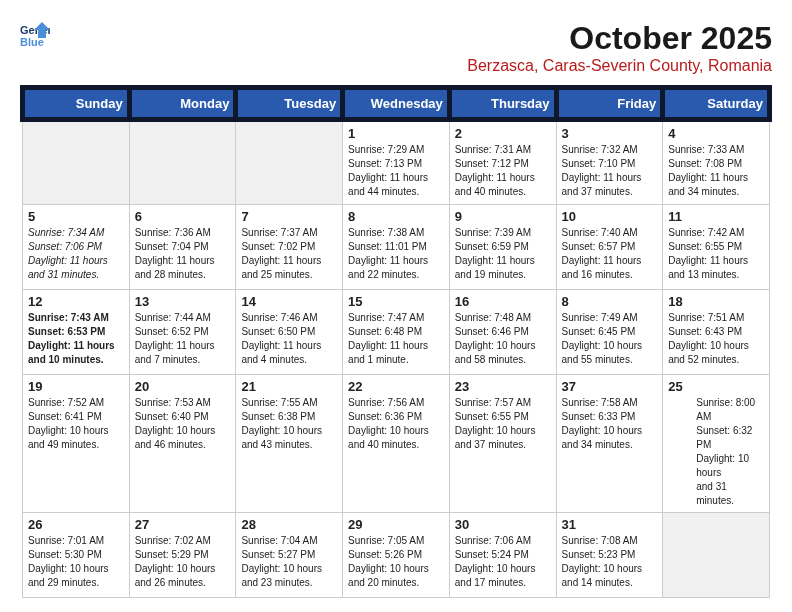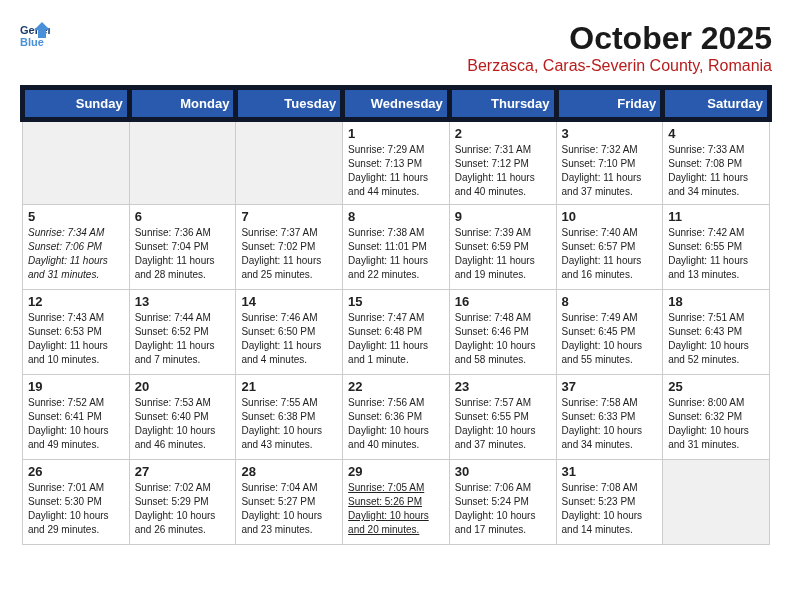--- a/index.html
+++ b/index.html
@@ -188,21 +188,21 @@
           <div class="day-number">11</div>
           <div class="cell-text" style="white-space: pre-line;">Sunrise: 7:42 AM
 Sunset: 6:55 PM
 Daylight: 11 hours
 and 13 minutes.</div>
         </td>
       </tr>
       <tr>
         <td class="calendar-cell">
           <div class="day-number">12</div>
-          <div class="cell-text" style="white-space: pre-line;">Sunrise: 7:43 AM
+          <div class="cell-text" style="white-space: pre-line; font-weight: bold;">Sunrise: 7:43 AM
 Sunset: 6:53 PM
 Daylight: 11 hours
 and 10 minutes.</div>
         </td>
         <td class="calendar-cell">
           <div class="day-number">13</div>
           <div class="cell-text" style="white-space: pre-line;">Sunrise: 7:44 AM
 Sunset: 6:52 PM
 Daylight: 11 hours
 and 7 minutes.</div>
@@ -281,21 +281,21 @@
         </td>
         <td class="calendar-cell">
           <div class="day-number">37</div>
           <div class="cell-text" style="white-space: pre-line;">Sunrise: 7:58 AM
 Sunset: 6:33 PM
 Daylight: 10 hours
 and 34 minutes.</div>
         </td>
         <td class="calendar-cell">
           <div class="day-number">25</div>
-          <div class="cell-text" style="white-space: pre-line;">Sunrise: 8:00 AM
+          <div class="cell-text" style="white-space: pre-line; margin-left: 28px;">Sunrise: 8:00 AM
 Sunset: 6:32 PM
 Daylight: 10 hours
 and 31 minutes.</div>
         </td>
       </tr>
       <tr>
         <td class="calendar-cell">
           <div class="day-number">26</div>
           <div class="cell-text" style="white-space: pre-line;">Sunrise: 7:01 AM
 Sunset: 5:30 PM
@@ -311,21 +311,21 @@
         </td>
         <td class="calendar-cell">
           <div class="day-number">28</div>
           <div class="cell-text" style="white-space: pre-line;">Sunrise: 7:04 AM
 Sunset: 5:27 PM
 Daylight: 10 hours
 and 23 minutes.</div>
         </td>
         <td class="calendar-cell">
           <div class="day-number">29</div>
-          <div class="cell-text" style="white-space: pre-line; text-decoration: underline;">Sunrise: 7:05 AM
+          <div class="cell-text" style="white-space: pre-line;">Sunrise: 7:05 AM
 Sunset: 5:26 PM
 Daylight: 10 hours
 and 20 minutes.</div>
         </td>
         <td class="calendar-cell">
           <div class="day-number">30</div>
           <div class="cell-text" style="white-space: pre-line;">Sunrise: 7:06 AM
 Sunset: 5:24 PM
 Daylight: 10 hours
 and 17 minutes.</div>

